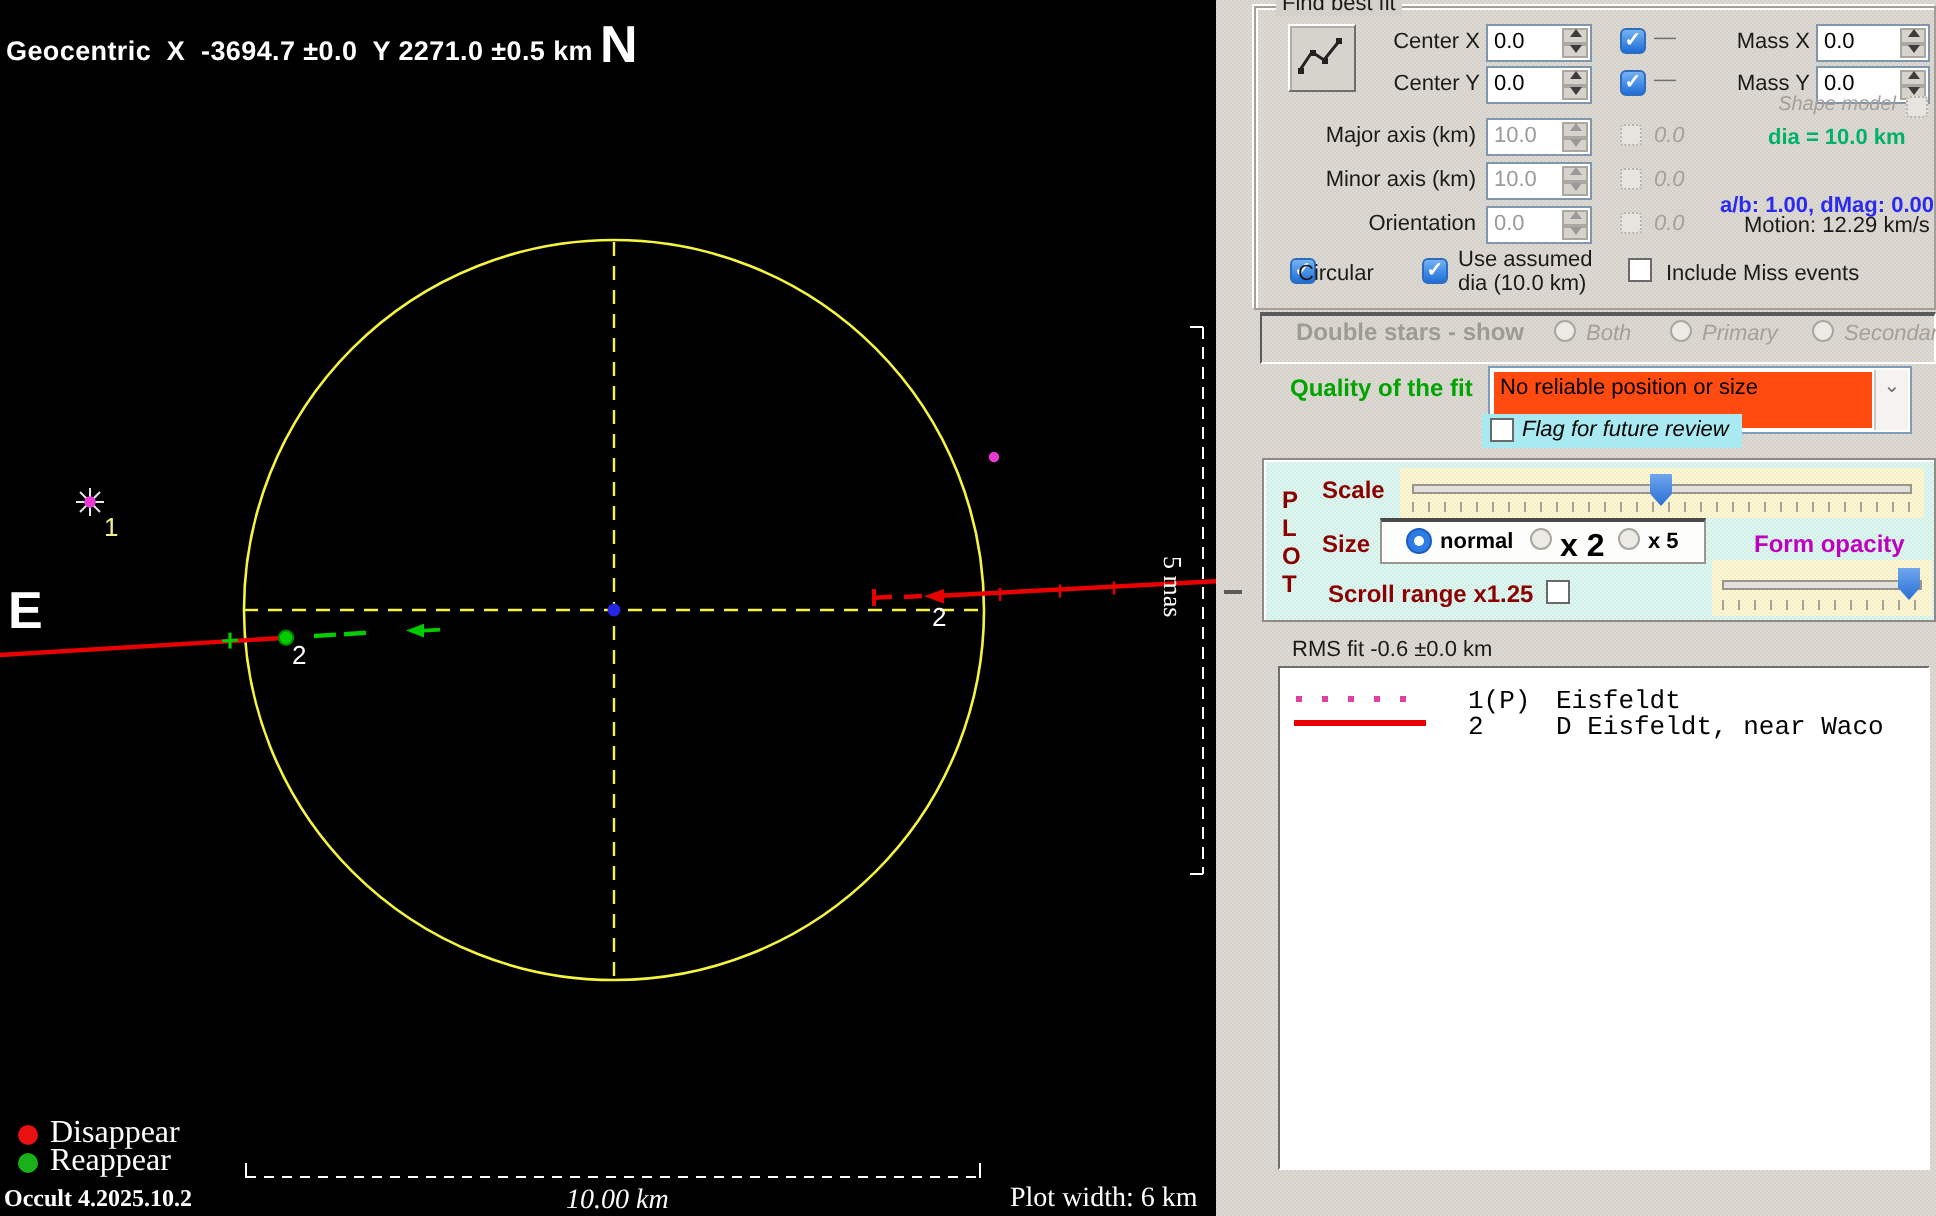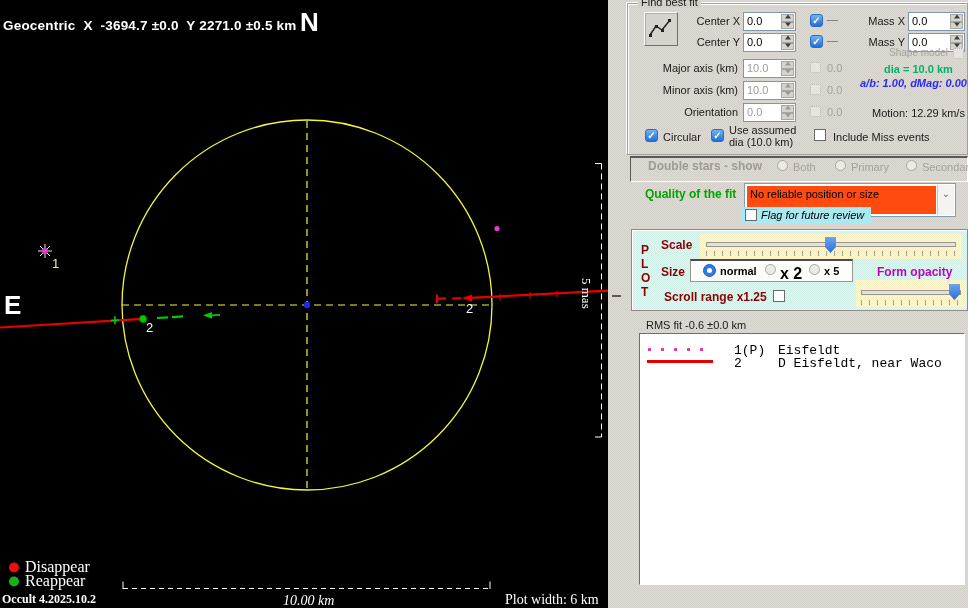--- a/index.html
+++ b/index.html
@@ -36,21 +36,21 @@
   .spin.dim .sd::after{border-top-color:#9a9a9a;}
   .cb{width:13px;height:13px;border-radius:3px;box-sizing:border-box;
       background:linear-gradient(#74b2f4,#1f6fd8);border:1px solid #2e6cbe;
       color:#fff;font:bold 10px/11px "Liberation Sans",sans-serif;text-align:center;}
   .cb::after{content:'✓';}
   .cbw{width:12px;height:12px;background:#fff;border:1px solid #6a6a6a;box-sizing:border-box;}
   .cbg{width:11px;height:11px;background:#e6e4de;border:1px dotted #b6b2ac;border-radius:2px;box-sizing:border-box;}
   .rg{width:11px;height:11px;border-radius:50%;background:#eceae4;border:1px solid #a8a8a0;box-sizing:border-box;}
   .rb{width:13px;height:13px;border-radius:50%;background:#2e7ce8;border:1px solid #1d5cba;box-sizing:border-box;position:relative;}
   .rb::after{content:'';position:absolute;left:3px;top:3px;width:5px;height:5px;border-radius:50%;background:#fff;}
-  .dim{color:#a5a19a;}
+  .dim{color:#a5a19a;font-style:italic;}
   .maroon{color:#8b0000;font-weight:bold;font-size:12px;}
   .sliderbox{background-color:#faf3cc;
       background-image:conic-gradient(#fdf8da 90deg,#f6eec0 90deg 180deg,#fdf8da 180deg 270deg,#f6eec0 270deg);
       background-size:2px 2px;}
   .groove{position:absolute;height:3px;background:#e2e0da;border:1px solid #9a968e;}
   .thumb{position:absolute;width:11px;height:16px;background:linear-gradient(#6ea6ee,#2a6fd4);
       clip-path:polygon(0 0,100% 0,100% 62%,50% 100%,0 62%);}
   .ticks{position:absolute;height:5px;background:repeating-linear-gradient(90deg,#a6a29a 0 1px,transparent 1px 8px);}
   .cyanpanel{background-color:#d7f2ec;
       background-image:conic-gradient(#e1f7f2 90deg,#cfeee6 90deg 180deg,#e1f7f2 180deg 270deg,#cfeee6 270deg);
@@ -196,36 +196,36 @@
     <div class="abs lbl rt" style="left:32px;top:84px;width:98px;">Minor axis (km)</div>
     <div class="abs tb dis" style="left:135px;top:81px;width:53px;">
       <span>10.0</span>
       <span class="spin dim">
           <i class="su"></i>
           <i class="sd"></i>
         </span>
     </div>
     <div class="abs cbg" style="left:202px;top:84px;"></div>
     <div class="abs lbl dim" style="left:219px;top:84px;">0.0</div>
-    <div class="abs" style="left:252px;top:77px;font-size:11px;font-weight:bold;color:#2a2af0;font-style:italic;">a/b: 1.00, dMag: 0.00</div>
+    <div class="abs" style="left:252px;top:97px;font-size:11px;font-weight:bold;color:#2a2af0;">a/b: 1.00, dMag: 0.00</div>
 
     <div class="abs lbl rt" style="left:32px;top:106px;width:98px;">Orientation</div>
     <div class="abs tb dis" style="left:135px;top:103px;width:53px;">
       <span>0.0</span>
       <span class="spin dim">
           <i class="su"></i>
           <i class="sd"></i>
         </span>
     </div>
     <div class="abs cbg" style="left:202px;top:106px;"></div>
     <div class="abs lbl dim" style="left:219px;top:106px;">0.0</div>
     <div class="abs lbl" style="left:264px;top:107px;">Motion: 12.29 km/s</div>
 
     <div class="abs cb" style="left:37px;top:129px;"></div>
-    <div class="abs lbl" style="left:55px;top:131px;">Circular</div>
+    <div class="abs lbl" style="left:41px;top:131px;">Circular</div>
     <div class="abs cb" style="left:103px;top:129px;"></div>
     <div class="abs lbl" style="left:121px;top:124px;">Use assumed</div>
     <div class="abs lbl" style="left:121px;top:136px;">dia (10.0 km)</div>
     <div class="abs cbw" style="left:206px;top:129px;"></div>
     <div class="abs lbl" style="left:225px;top:131px;">Include Miss events</div>
 
     <div class="abs" style="left:22px;top:156px;width:336px;height:23px;border-top:2px solid #5a5a5a;border-left:1px solid #5a5a5a;border-right:1px solid #fff;border-bottom:1px solid #fff;"></div>
     <div class="abs" style="left:40px;top:159px;font-size:12px;font-weight:bold;color:#9c9c94;">Double stars - show</div>
     <div class="abs rg" style="left:169px;top:160px;"></div>
     <div class="abs lbl dim" style="left:185px;top:161px;">Both</div>

